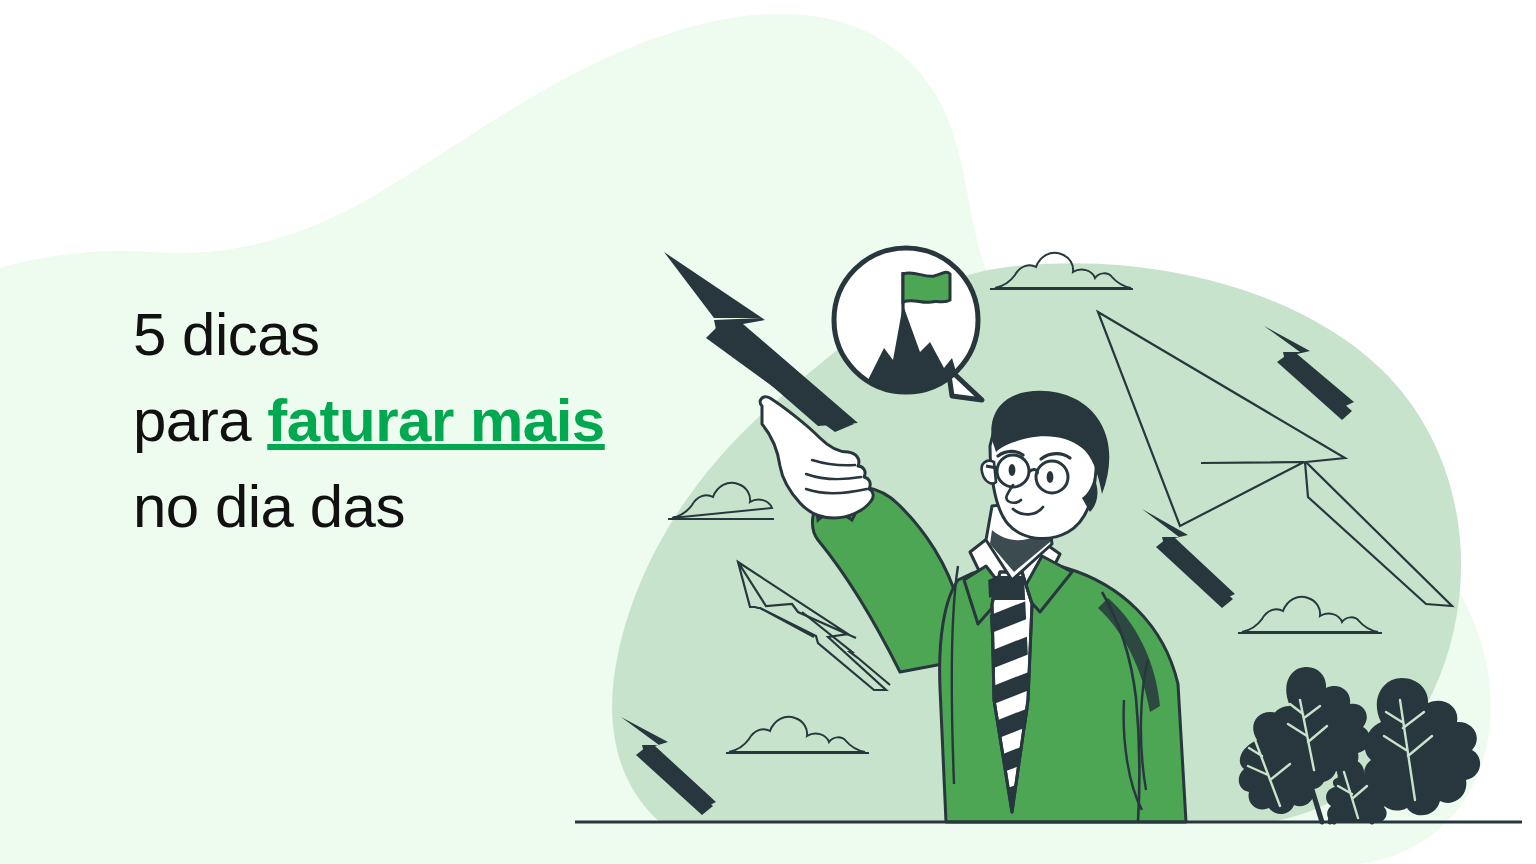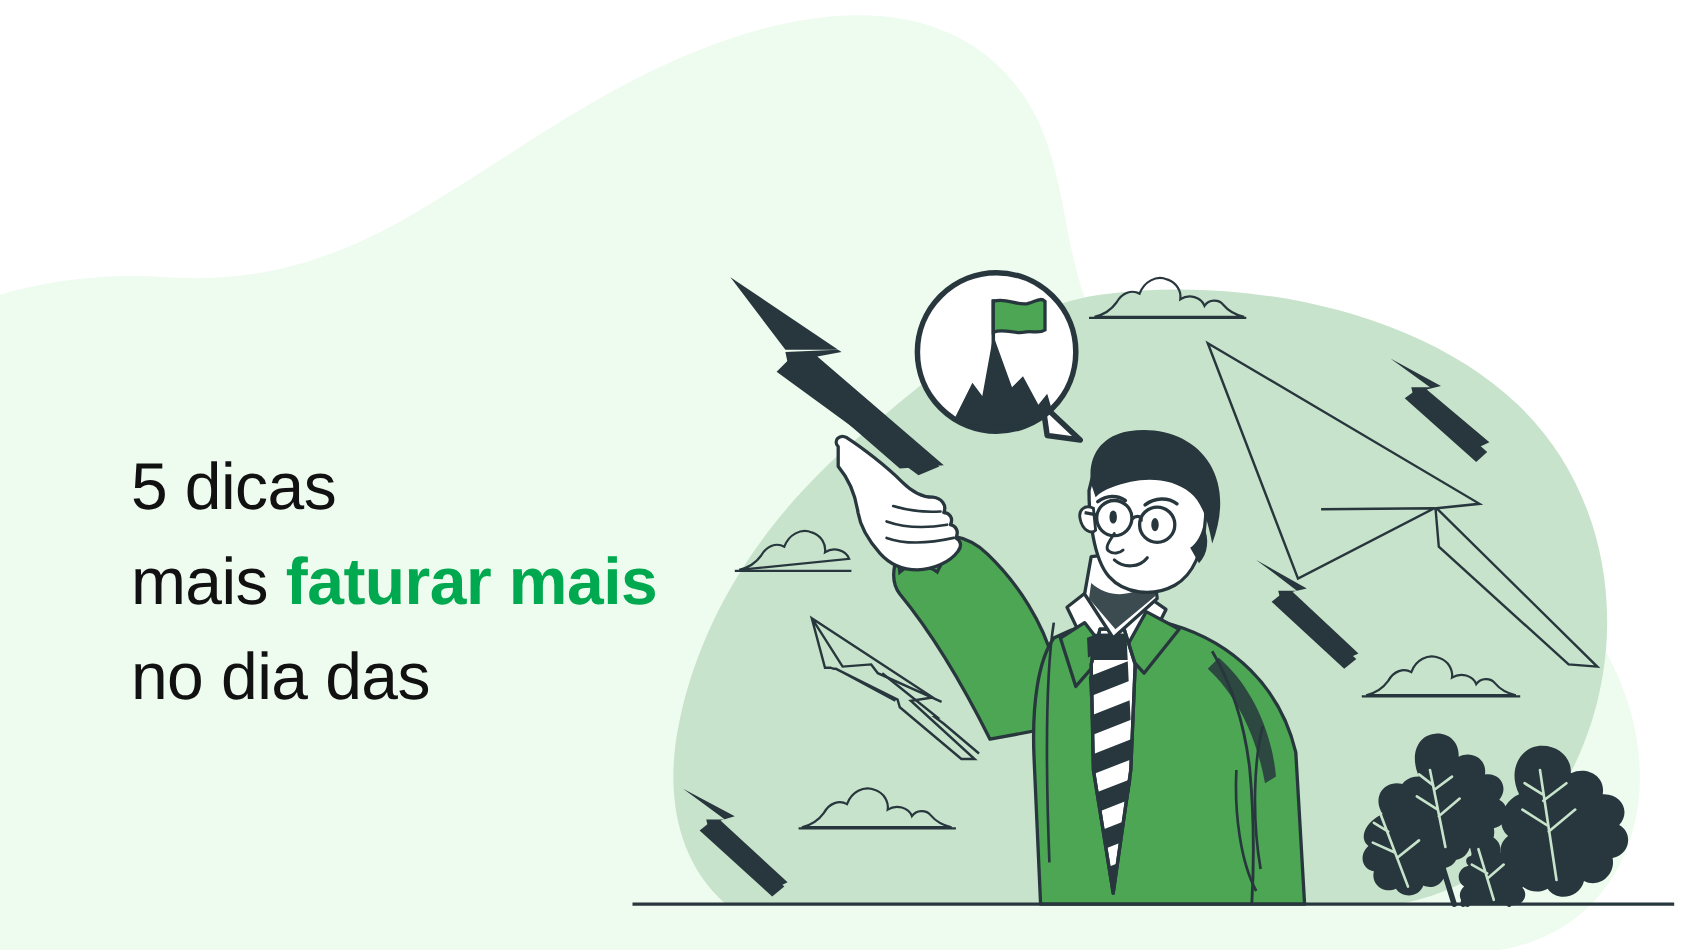--- a/index.html
+++ b/index.html
@@ -20,27 +20,27 @@
   #bg-svg, #art-svg {
     position: absolute;
     top: 0;
     left: 0;
     width: 1536px;
     height: 864px;
     display: block;
   }
   #headline-block {
     position: absolute;
-    left: 86px;
+    left: 100px;
     top: 288px;
     width: 680px;
     height: 370px;
     display: flex;
     flex-direction: row;
-    align-items: flex-end;
+    align-items: flex-start;
     z-index: 5;
   }
   #accent-bar {
     width: 7px;
     background: #00A94F;
     flex: 0 0 auto;
     border-radius: 0;
   }
   #headline-text {
     padding-left: 26px;
@@ -53,20 +53,21 @@
     font-size: 60px;
     line-height: 86px;
     color: #111111;
     font-weight: 400;
     letter-spacing: -0.5px;
     white-space: nowrap;
   }
   .hl-strong {
     color: #00A94F;
     font-weight: 700;
+    text-decoration: underline;
   }
 </style>
 </head>
 <body>
 
 <div id="banner">
 
   <svg id="bg-svg" viewBox="0 0 1536 864" xmlns="http://www.w3.org/2000/svg">
 
     <path fill="#EEFBEF" d="M0,268
@@ -416,21 +417,21 @@
     <path fill="none" stroke="#27373D" stroke-width="3" d="M575,822 L1522,822"></path>
   </svg>
 
   <div id="headline-block">
     <div id="accent-bar"></div>
     <div id="headline-text">
       <div class="hl-line">
         <span>5 dicas</span>
       </div>
       <div class="hl-line">
-        <span>mais </span><span class="hl-strong">faturar mais</span>
+        <span>para </span><span class="hl-strong">faturar mais</span>
       </div>
       <div class="hl-line">
         <span>no dia das</span>
       </div>
     </div>
   </div>
 
 </div>
 
 </body></html>

